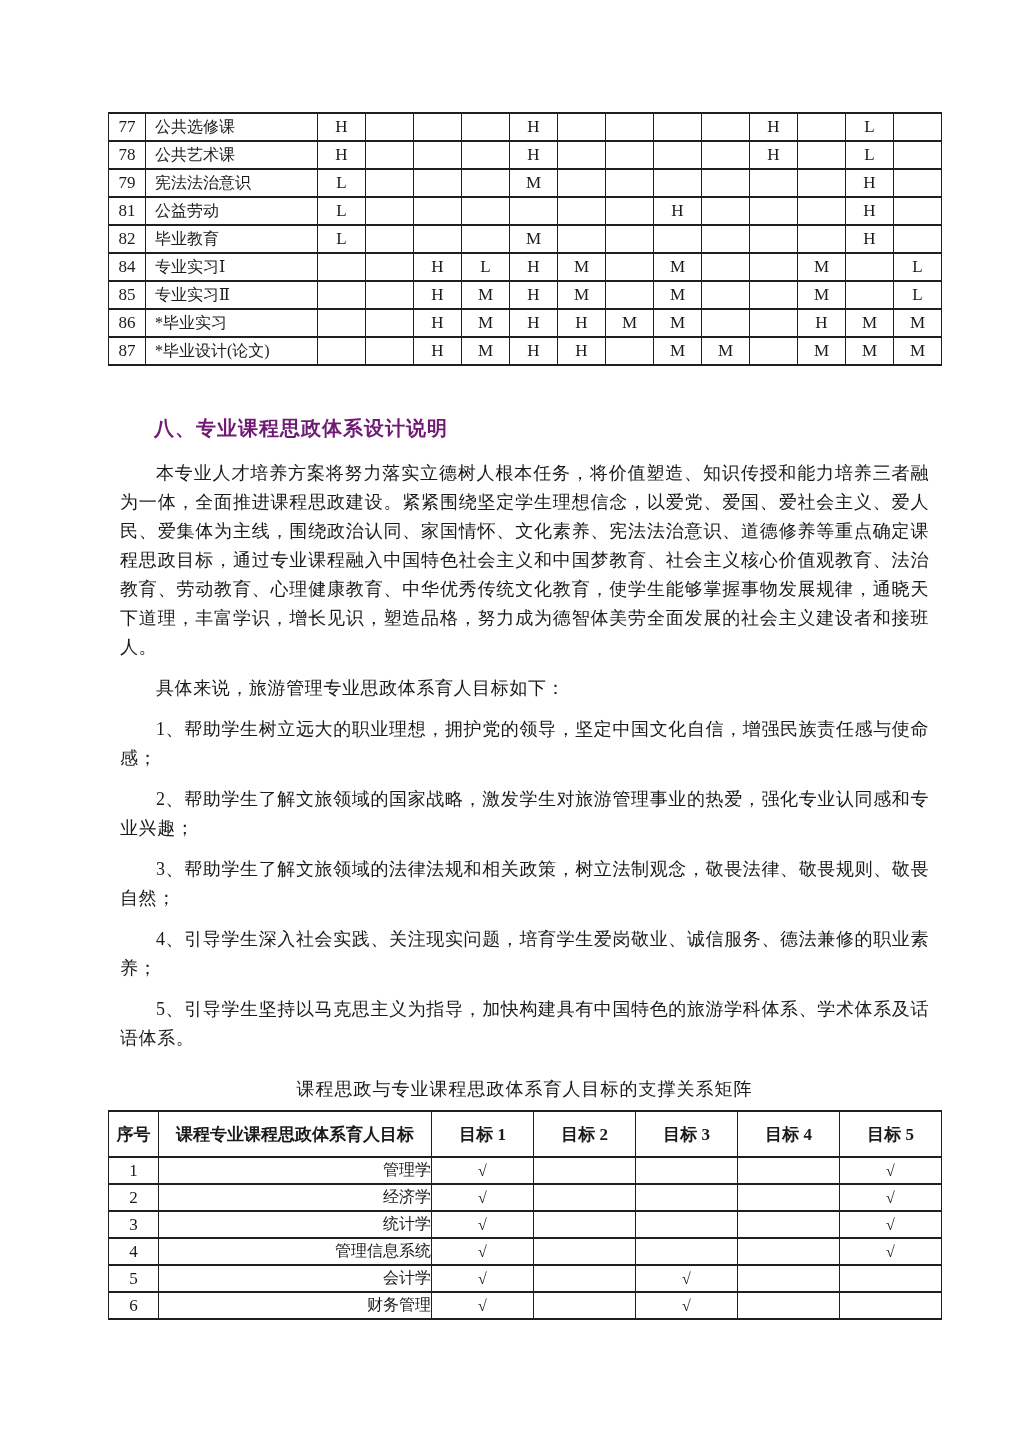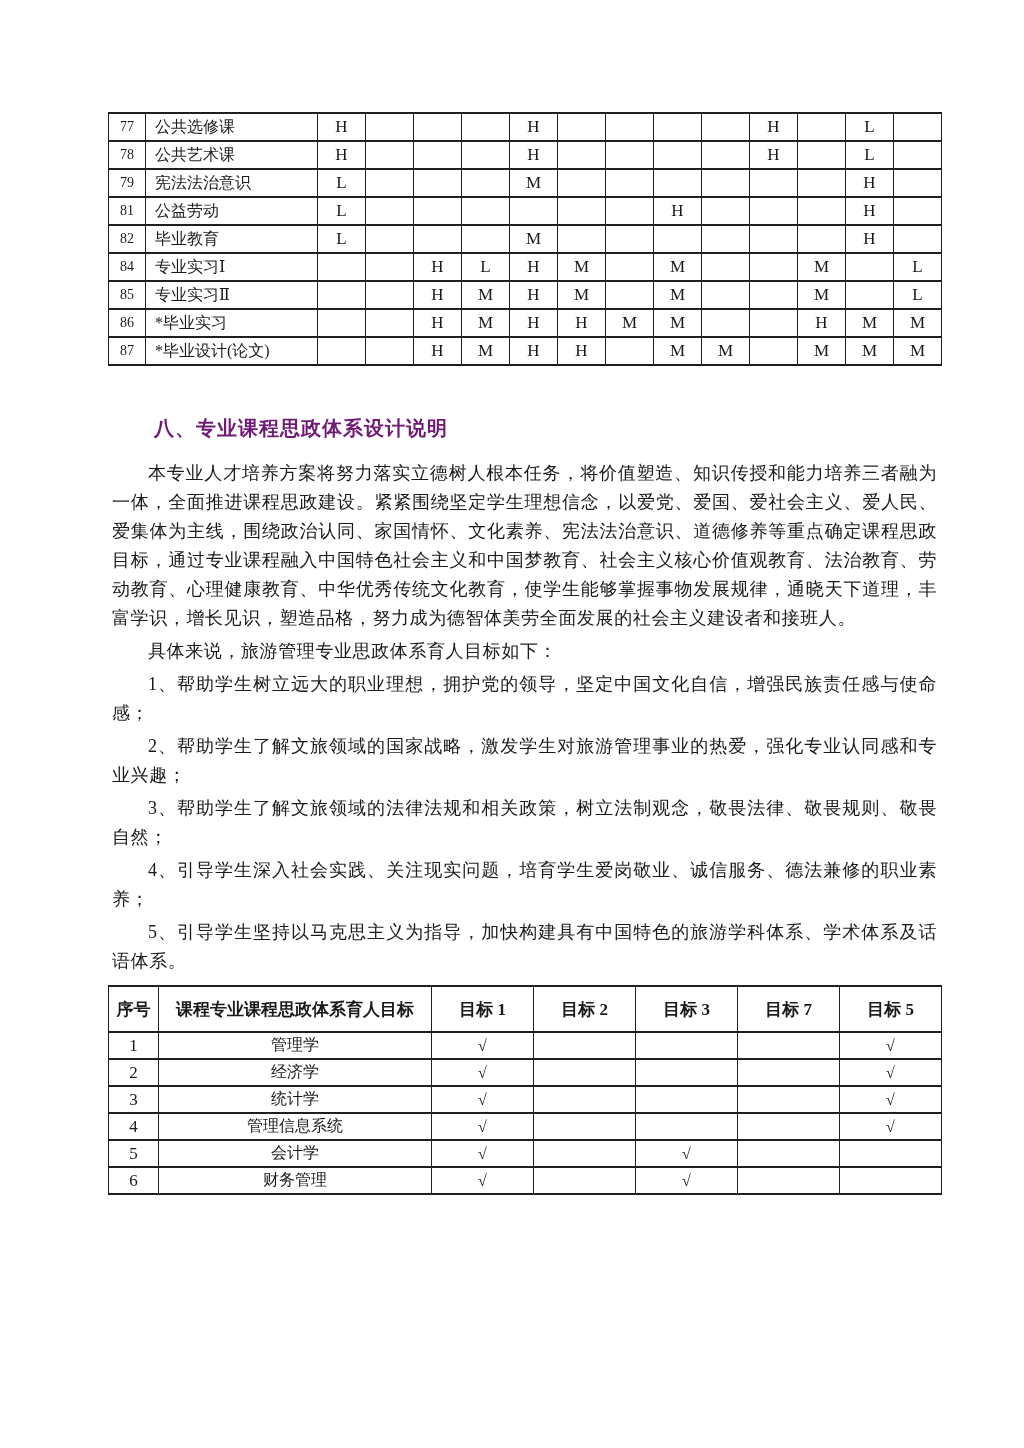--- a/index.html
+++ b/index.html
@@ -18,35 +18,35 @@
   .matrix td{
     border:1px solid #1f1f1f;
     border-top-width:2px;border-bottom-width:2px;
     height:26px;
     font-size:17px;
     text-align:center;
     padding:0;
     overflow:hidden;
     white-space:nowrap;
   }
-  .matrix td.num{font-size:14px;}
+  .matrix td.num{font-size:17px;}
   .matrix td.name{text-align:left;padding-left:9px;font-size:16px;}
 
   
   .sec-heading{
     font-family:"Liberation Sans","DejaVu Sans",sans-serif;
     font-weight:bold;
     font-size:20px;
     letter-spacing:1px;
     margin:49px 0 0 46px;
     color:#701a75;
   }
   .sec-body{margin-top:17px;}
   .sec-body p{
-    margin:4px;
+    margin:12px;
     text-indent:2em;
     font-size:18px;
     line-height:29px;
     letter-spacing:0.6px;
     text-align:justify;
   }
 
   
   .tbl-title{
     text-align:center;
@@ -66,21 +66,21 @@
     height:44px;
     font-size:17px;
     font-weight:bold;
     text-align:center;
   }
   .support td{
     height:25px;
     font-size:16px;
     text-align:center;
   }
-  .support td.name{text-align:center;}
+  .support td.name{text-align:right;}
   .support td.num{font-size:17px;}
 </style>
 </head>
 <body>
 
 <div class="page">
   <div class="content">
 
     <table class="matrix">
       <colgroup>
@@ -250,35 +250,36 @@
     <div class="sec-body" id="paragraphs">
         <p>本专业人才培养方案将努力落实立德树人根本任务，将价值塑造、知识传授和能力培养三者融为一体，全面推进课程思政建设。紧紧围绕坚定学生理想信念，以爱党、爱国、爱社会主义、爱人民、爱集体为主线，围绕政治认同、家国情怀、文化素养、宪法法治意识、道德修养等重点确定课程思政目标，通过专业课程融入中国特色社会主义和中国梦教育、社会主义核心价值观教育、法治教育、劳动教育、心理健康教育、中华优秀传统文化教育，使学生能够掌握事物发展规律，通晓天下道理，丰富学识，增长见识，塑造品格，努力成为德智体美劳全面发展的社会主义建设者和接班人。</p>
         <p>具体来说，旅游管理专业思政体系育人目标如下：</p>
         <p>1、帮助学生树立远大的职业理想，拥护党的领导，坚定中国文化自信，增强民族责任感与使命感；</p>
         <p>2、帮助学生了解文旅领域的国家战略，激发学生对旅游管理事业的热爱，强化专业认同感和专业兴趣；</p>
         <p>3、帮助学生了解文旅领域的法律法规和相关政策，树立法制观念，敬畏法律、敬畏规则、敬畏自然；</p>
         <p>4、引导学生深入社会实践、关注现实问题，培育学生爱岗敬业、诚信服务、德法兼修的职业素养；</p>
         <p>5、引导学生坚持以马克思主义为指导，加快构建具有中国特色的旅游学科体系、学术体系及话语体系。</p>
       </div>
 
+    <div class="tbl-title">课程思政与专业课程思政体系育人目标的支撑关系矩阵</div>
 
     <table class="support">
       <colgroup>
         <col style="width:50px">
           <col style="width:273px">
         <col span="5" style="width:102px">
       </colgroup>
       <thead>
         <tr id="support-head">
             <th>序号</th>
             <th>课程专业课程思政体系育人目标</th>
             <th>目标 1</th>
             <th>目标 2</th>
             <th>目标 3</th>
-            <th>目标 7</th>
+            <th>目标 4</th>
             <th>目标 5</th>
           </tr>
       </thead>
       <tbody id="support-body">
           <tr>
             <td class="num">1</td>
             <td class="name">管理学</td>
             <td>√</td>
             <td></td>
             <td></td>

